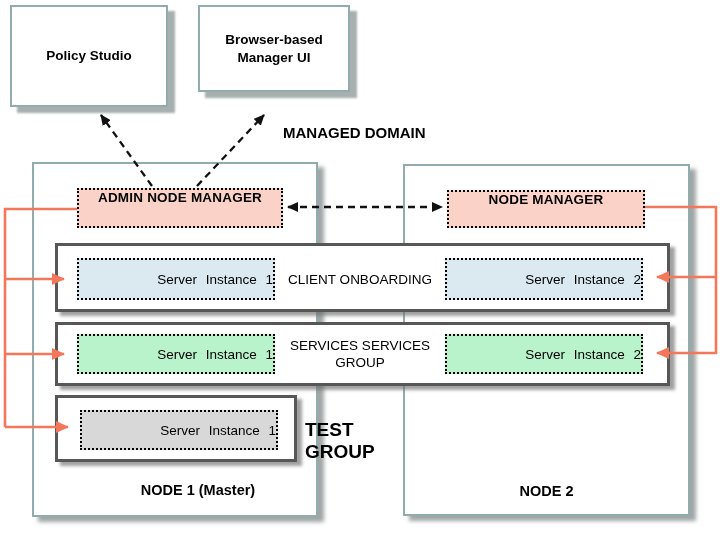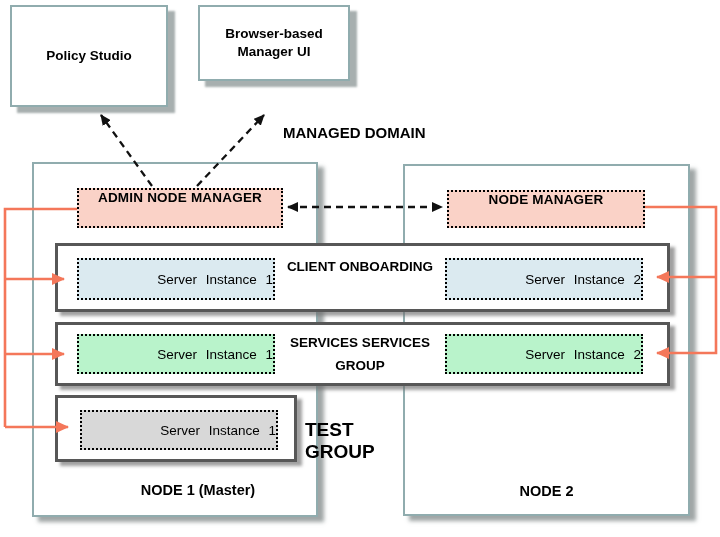--- a/index.html
+++ b/index.html
@@ -26,37 +26,37 @@
     border:2px dotted #000;
     display:flex; justify-content:center;
     font-weight:bold; font-size:13.5px; color:#000; letter-spacing:0.2px;
   }
   .instance {
     border:2px dotted #000;
     display:flex; align-items:center; justify-content:flex-end;
     font-size:13.5px; color:#000; word-spacing:5px;
   }
   .grouplabel {
-    display:flex; flex-direction:column; align-items:center; justify-content:space-between;
-    font-weight:bold; font-size:13.5px; color:#000; text-align:center; line-height:17px;
+    display:flex; flex-direction:column; align-items:center; justify-content:center;
+    font-weight:normal; font-size:13.5px; color:#000; text-align:center; line-height:17px;
   }
   .freelabel { font-weight:bold; color:#000; }
   .nodelabel { font-weight:bold; font-size:14.5px; color:#000; text-align:center; }
   .overlay { position:absolute; left:0; top:0; width:720px; height:537px; pointer-events:none; }
 </style>
 </head>
 <body>
 
 <div class="canvas">
 
   <div class="box appbox" style="left:10px; top:5px; width:158px; height:102px;">
     <span>Policy Studio</span>
   </div>
 
-  <div class="box appbox" style="left:198px; top:5px; width:152px; height:76px;">
+  <div class="box appbox" style="left:198px; top:5px; width:152px; height:87px;">
     <span>Browser-based</span>
     <span>Manager UI</span>
   </div>
 
   <div class="box freelabel" style="left:283px; top:124px; width:170px; font-size:15px;">MANAGED DOMAIN</div>
 
   <div class="box nodebox" style="left:32px; top:162px; width:286px; height:355px;"></div>
   <div class="box nodebox" style="left:403px; top:164px; width:287px; height:352px;"></div>
 
   <div class="box manager" style="left: 77px; top: 188px; width: 206px; height: 40px; background-color: rgb(250, 210, 199);">

